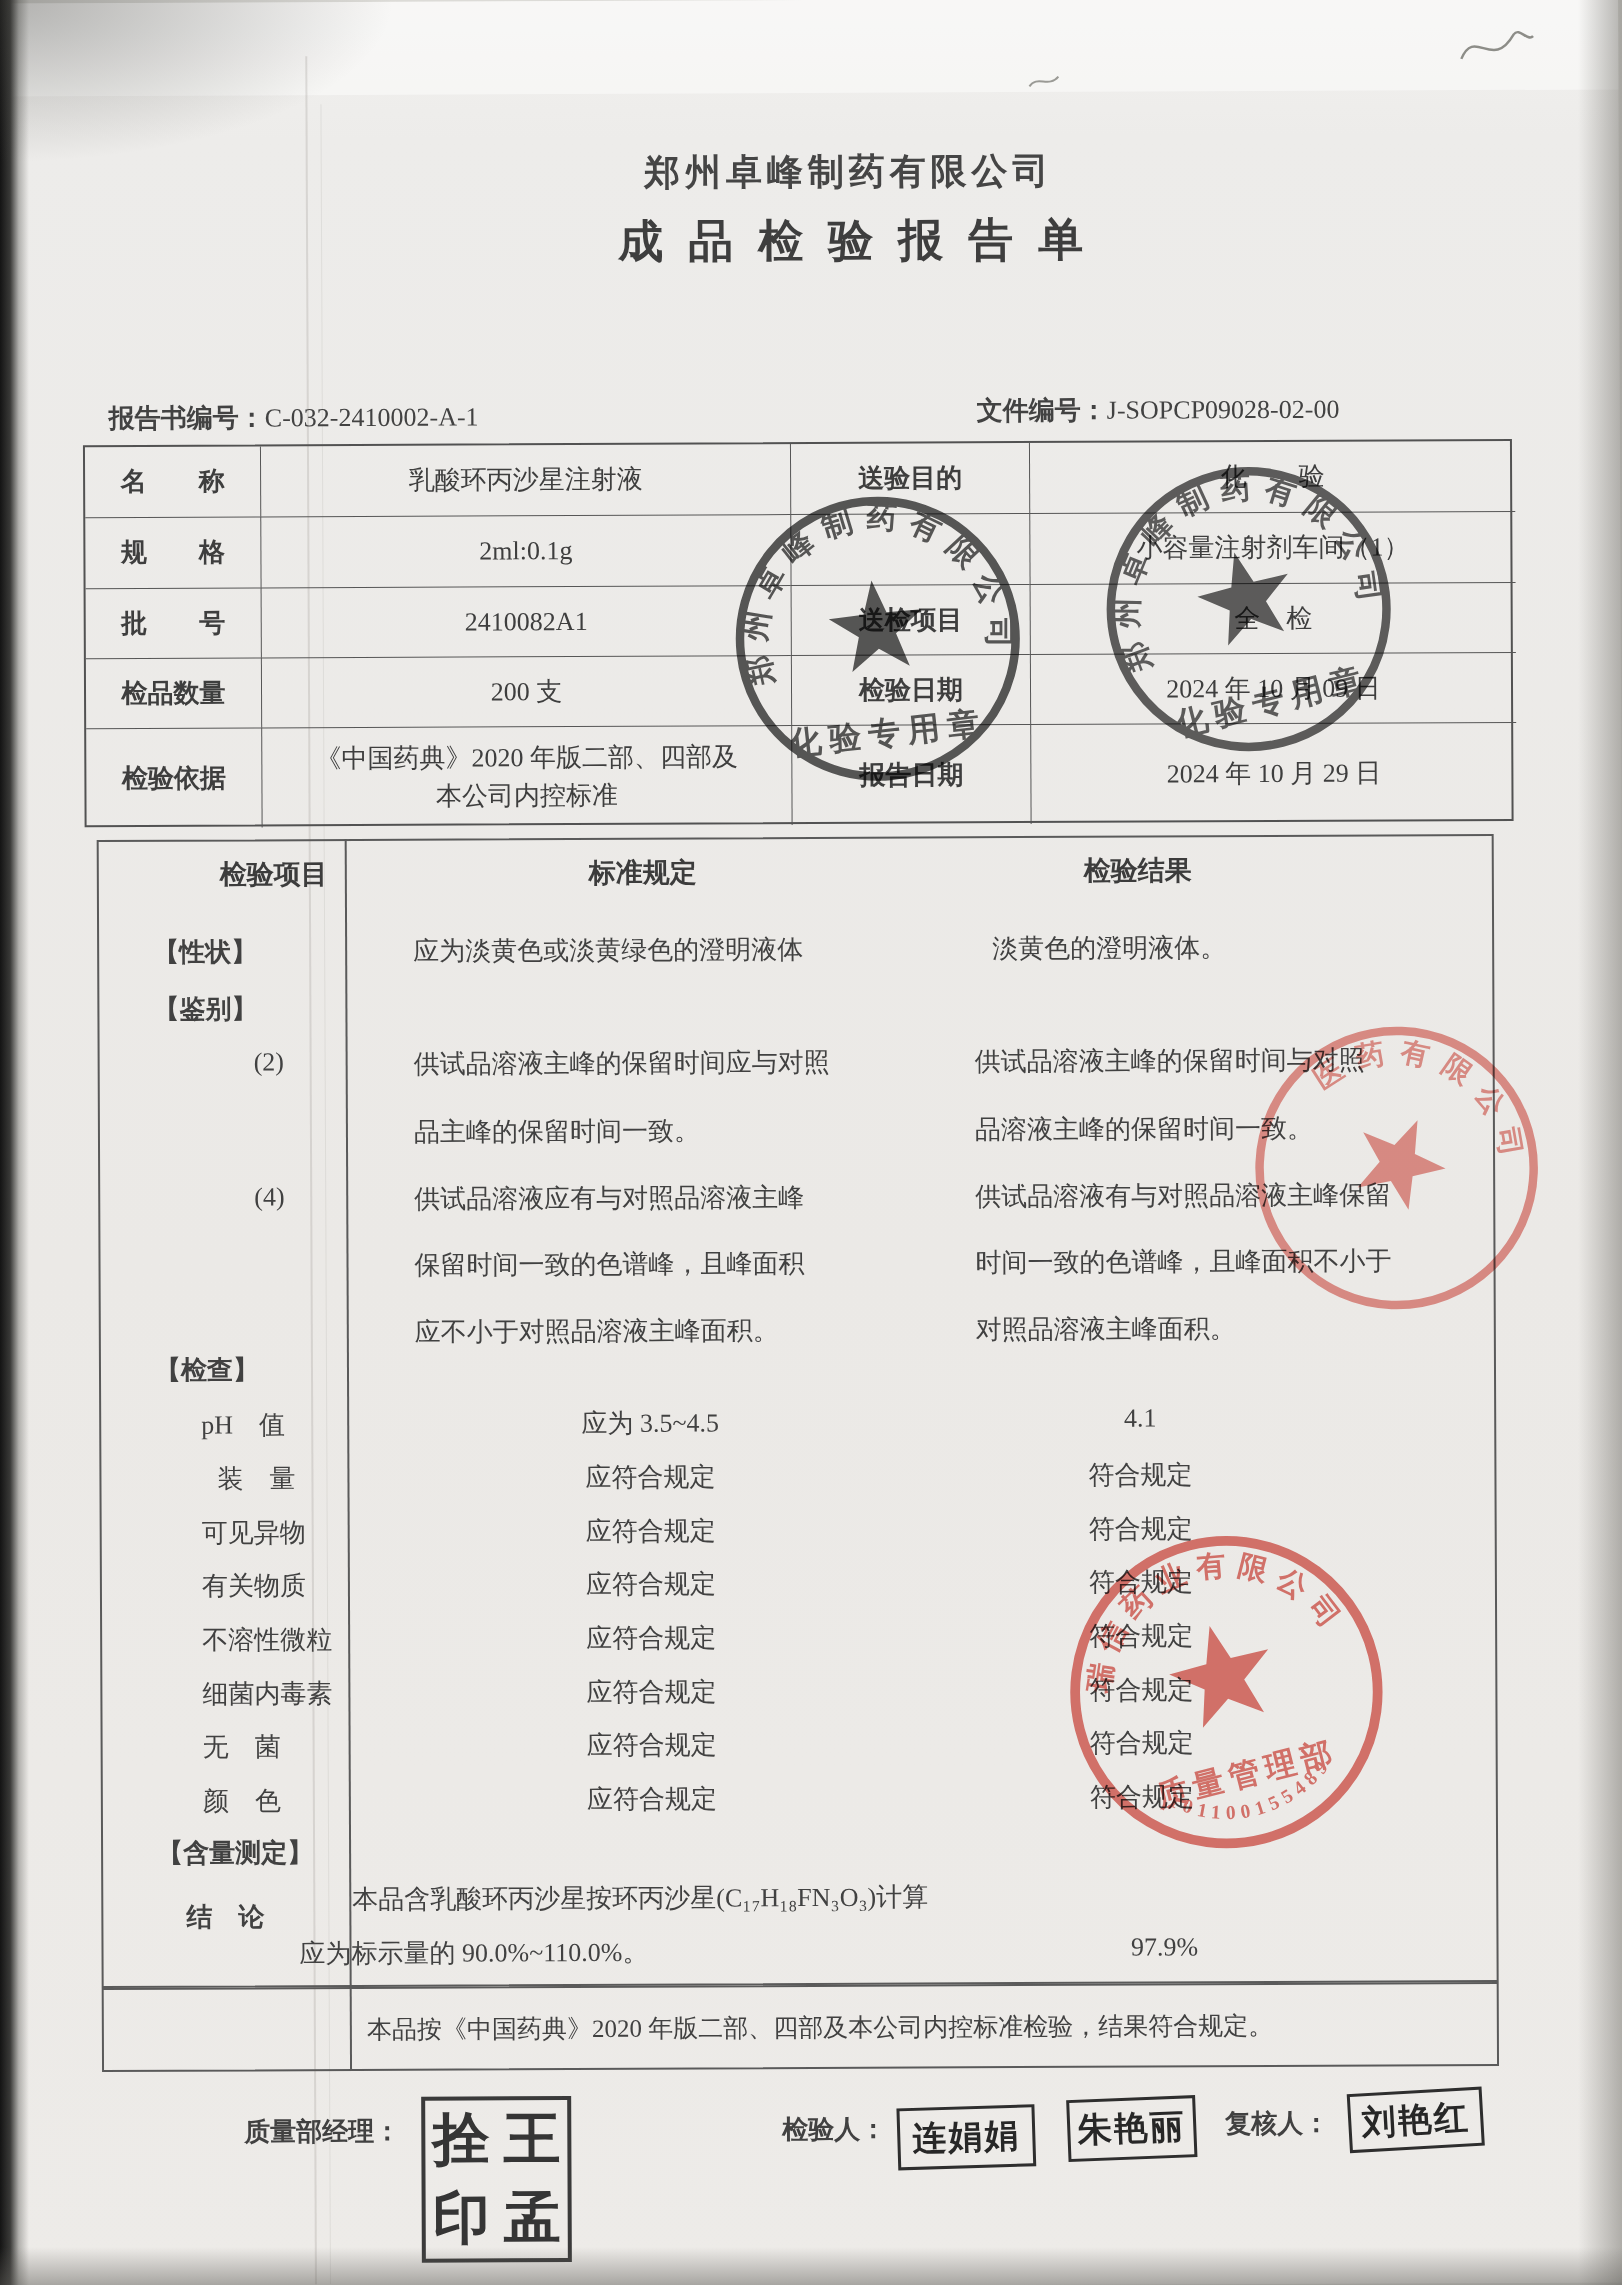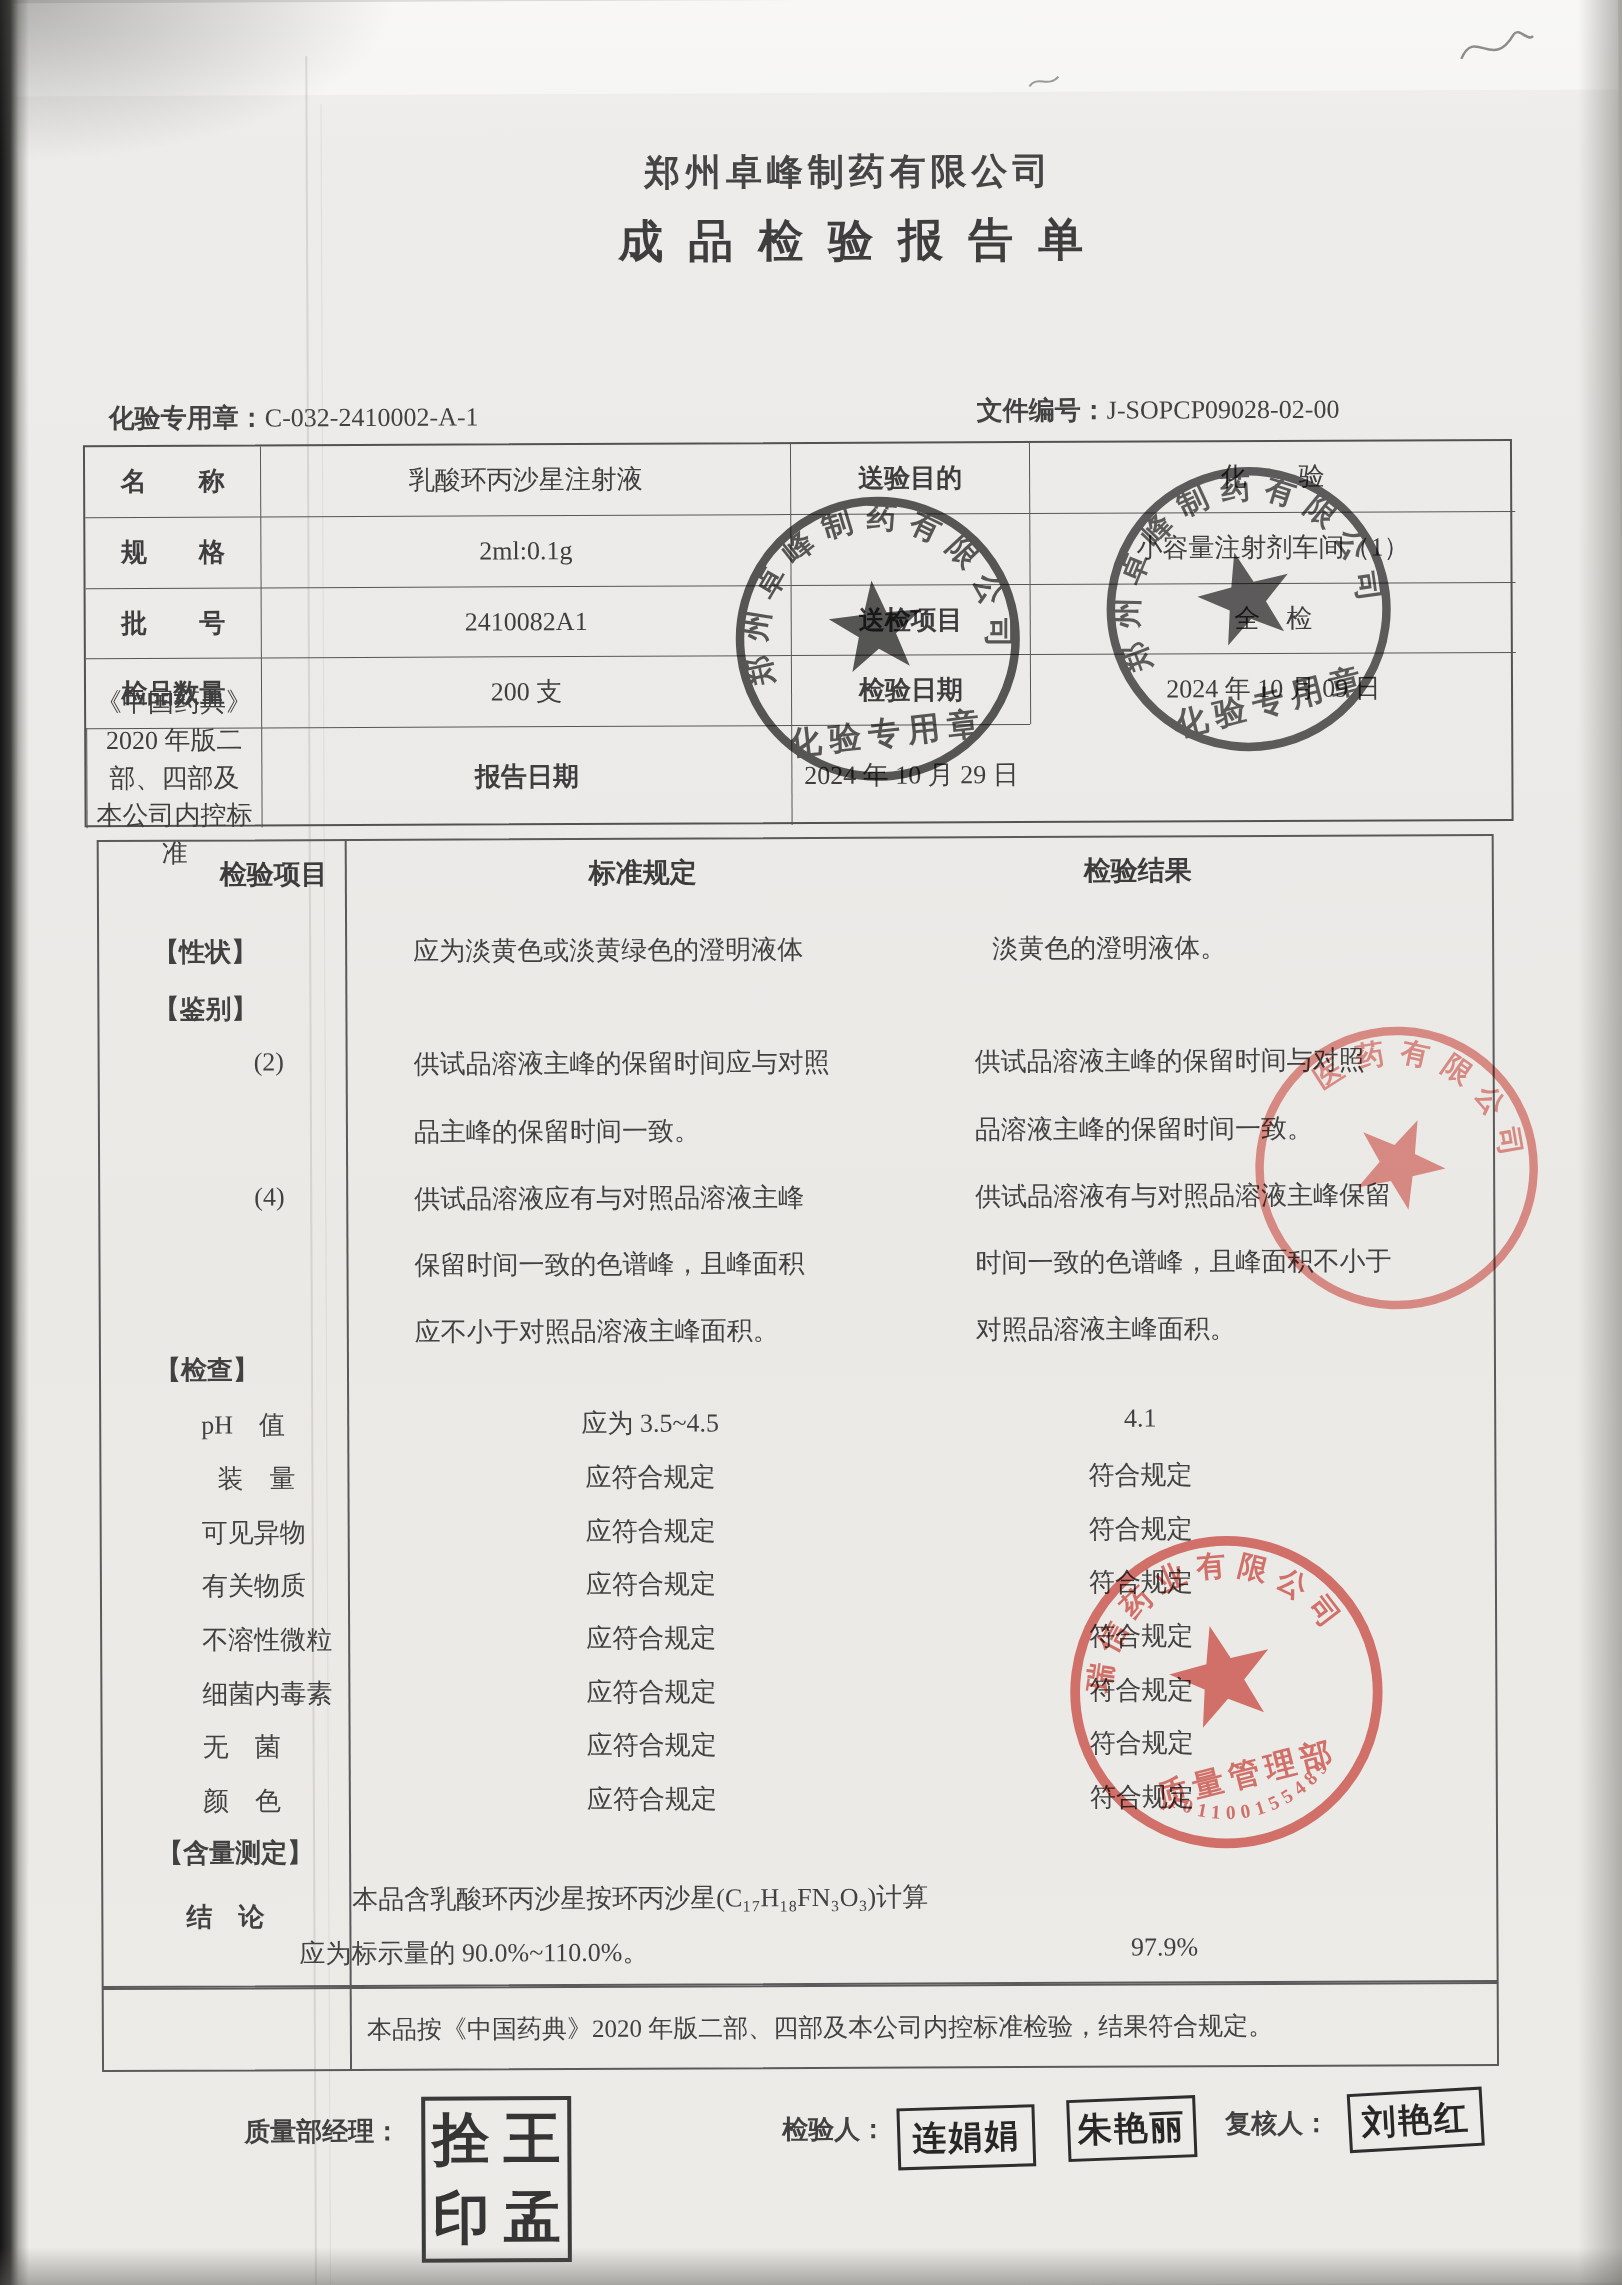--- a/index.html
+++ b/index.html
@@ -58,21 +58,21 @@
 </style>
 </head>
 <body>
 
 <div class="sheet">
 
   <div class="abs doc c bold" style="left:853px;top:148px;font-size:36px;letter-spacing:4.9px;color:#454545;">郑州卓峰制药有限公司</div>
   <div class="abs doc c bold" style="left:867px;top:211px;font-size:45px;letter-spacing:25px;color:#3e3e3e;">成品检验报告单</div>
 
   <div class="abs doc" style="left:112px;top:398px;font-size:26px;">
-    <span class="bold">化验专用章：</span><span>C-032-2410002-A-1</span>
+    <span class="bold">报告书编号：</span><span>C-032-2410002-A-1</span>
   </div>
   <div class="abs doc" style="left:980px;top:394px;font-size:26px;">
     <span class="bold">文件编号：</span><span>J-SOPCP09028-02-00</span>
   </div>
 
   <div class="info-table">
     <div class="cell lbl first-col first-row">名　　称</div>
     <div class="cell first-row">乳酸环丙沙星注射液</div>
     <div class="cell lbl first-row">送验目的</div>
     <div class="cell first-row">化　　验</div>
@@ -85,20 +85,21 @@
     <div class="cell lbl first-col">批　　号</div>
     <div class="cell">2410082A1</div>
     <div class="cell lbl">送检项目</div>
     <div class="cell">全　检</div>
 
     <div class="cell lbl first-col">检品数量</div>
     <div class="cell">200 支</div>
     <div class="cell lbl">检验日期</div>
     <div class="cell">2024 年 10 月 09 日</div>
 
+    <div class="cell lbl first-col">检验依据</div>
     <div class="cell">《中国药典》2020 年版二部、四部及
 本公司内控标准</div>
     <div class="cell lbl">报告日期</div>
     <div class="cell">2024 年 10 月 29 日</div>
   </div>
 
   <div class="res-box"></div>
   <div class="res-div"></div>
 
   <div class="rtxt rhead c" style="left:275px;top:854px;">检验项目</div>

